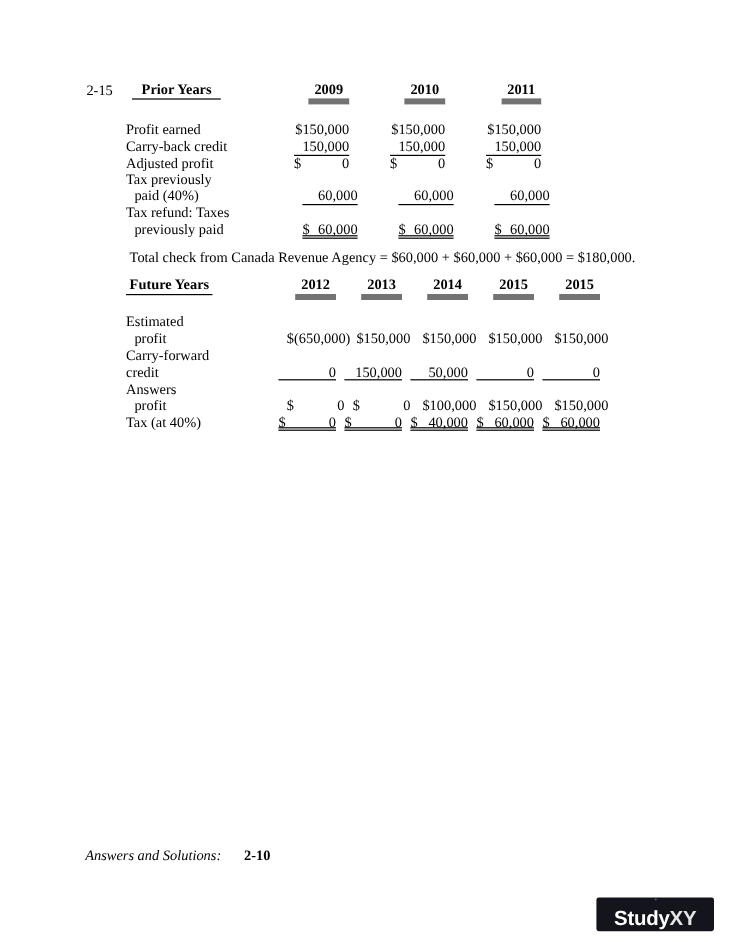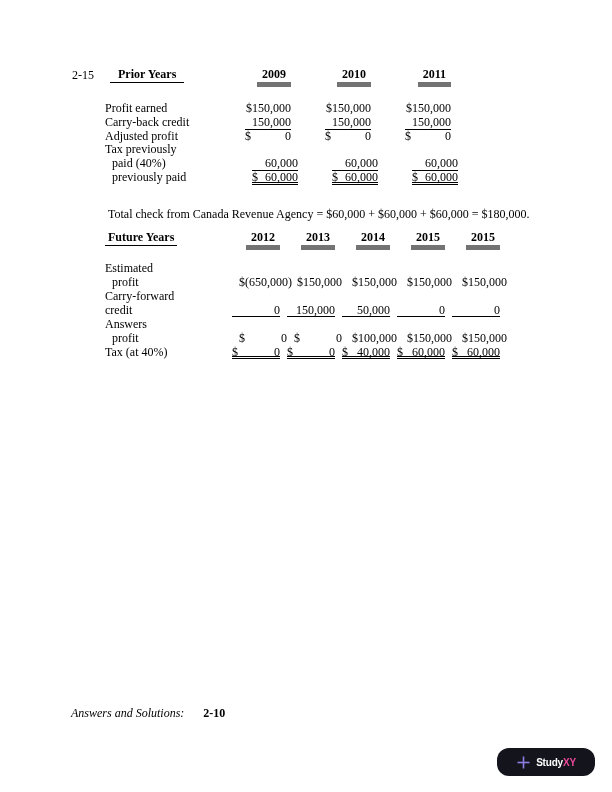--- a/index.html
+++ b/index.html
@@ -45,28 +45,29 @@
 
   .total-check { left:108px; top:207px; line-height:14px; }
 
   .footer-note { left:71px; top:706px; line-height:14px; }
   .footer-note .it { font-style:italic; }
   .footer-note .bd { font-weight:bold; margin-left:19px; }
 
   
   .brand {
     left:497px; top:748px; width:98px; height:28px;
-    background:#14141d; border-radius:12px;
+    background:#14141d; border-radius:2px;
     display:flex; align-items:center; justify-content:center; gap:5px;
-    font-family:"Liberation Sans", sans-serif; font-weight:700; font-size:10px;
+    font-family:"Liberation Sans", sans-serif; font-weight:700; font-size:17px;
     letter-spacing:-0.2px;
+    flex-direction:column;
   }
   .brand .word { display:flex; }
   .brand .w1 { color:#ffffff; }
-  .brand .w2 { color:#ec4899; }
+  .brand .w2 { color:#e5e5e5; }
   .plus-icon { display:block; }
 </style>
 </head>
 <body>
 
 <div class="page">
 
   <div class="abs problem-number">2-15</div>
 
   <div class="fintable table-prior">
@@ -107,20 +108,23 @@
           </div>
         </div>
         <div class="t-row">
           <div class="t-label">Tax previously</div>
         </div>
         <div class="t-row">
           <div class="t-label indent">paid (40%)</div>
           <div class="t-cell u-single">60,000</div>
           <div class="t-cell u-single">60,000</div>
           <div class="t-cell u-single">60,000</div>
+        </div>
+        <div class="t-row">
+          <div class="t-label">Tax refund: Taxes</div>
         </div>
         <div class="t-row">
           <div class="t-label indent">previously paid</div>
           <div class="t-cell u-double split">
             <span>$</span>
             <span>60,000</span>
           </div>
           <div class="t-cell u-double split">
             <span>$</span>
             <span>60,000</span>

